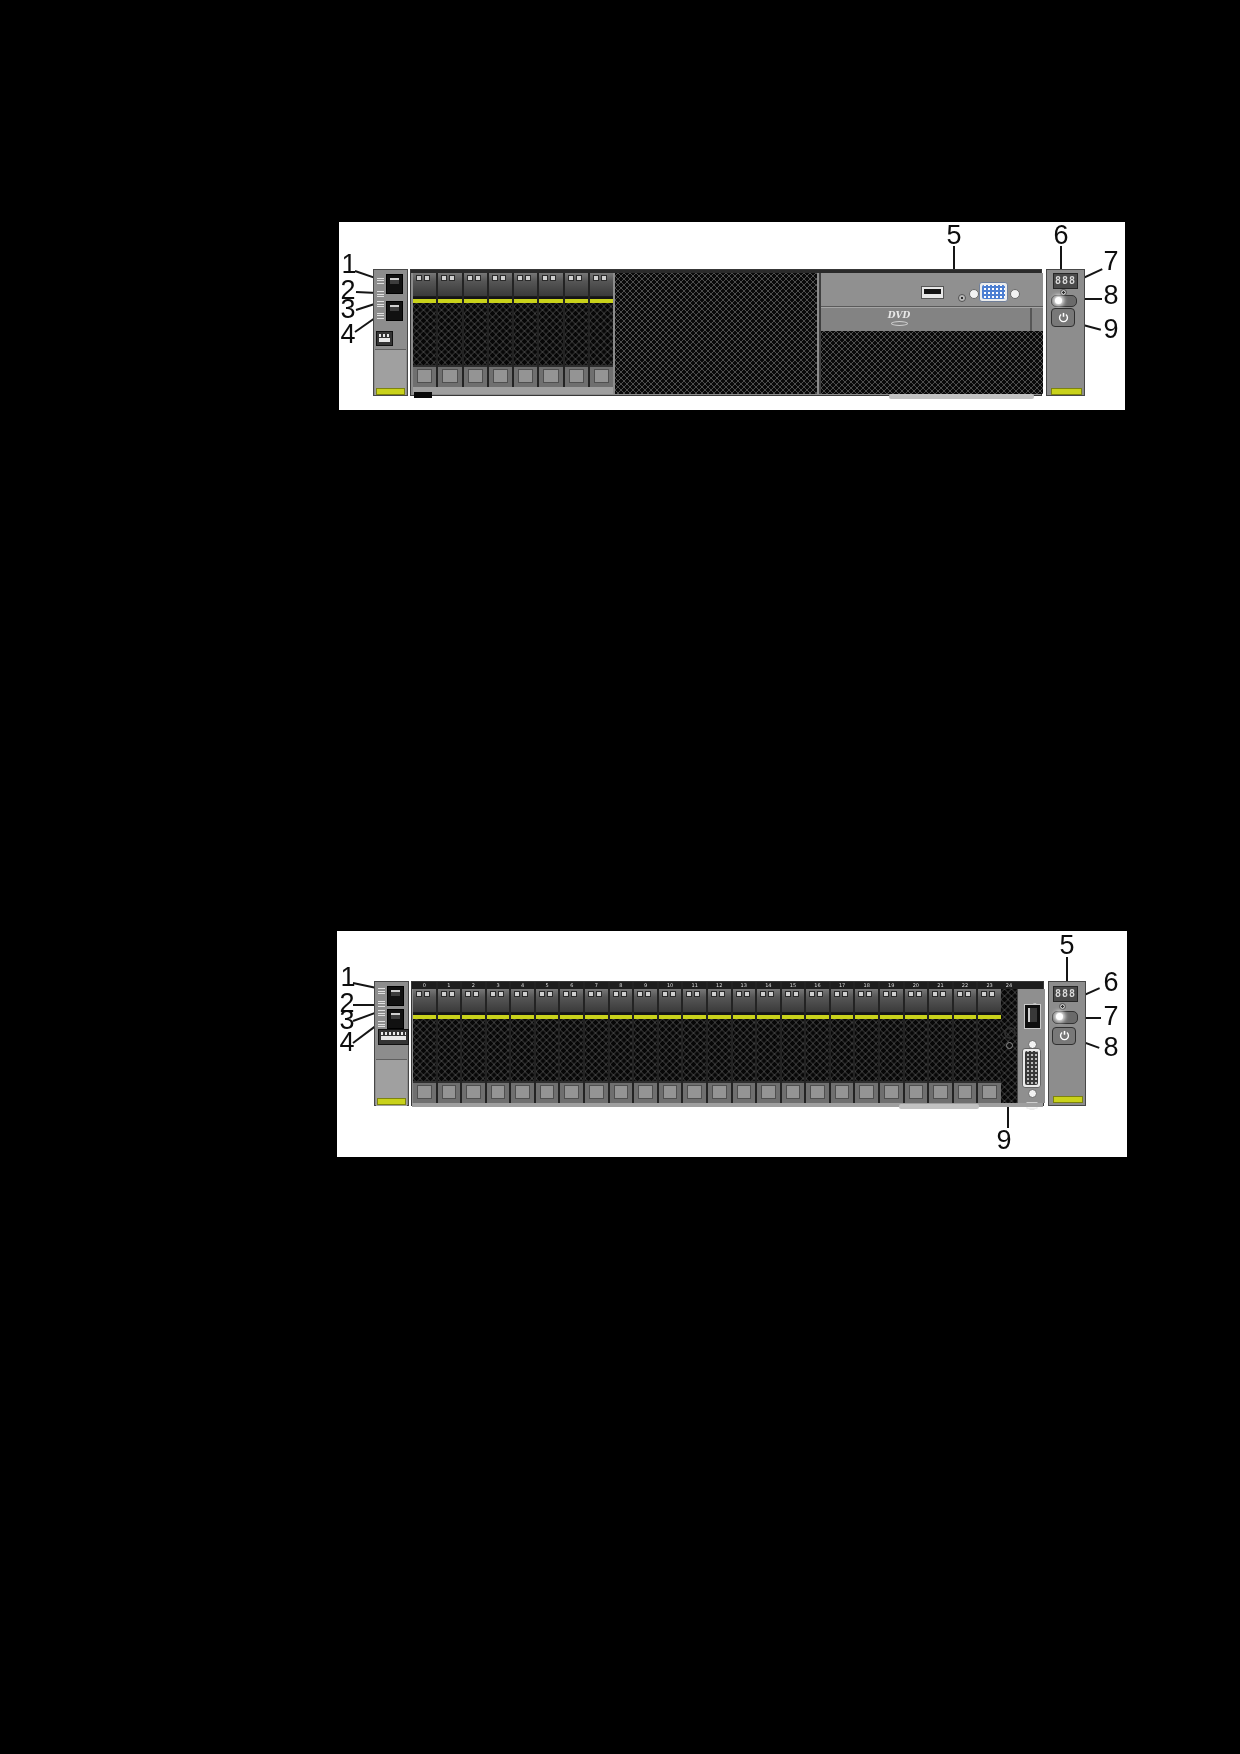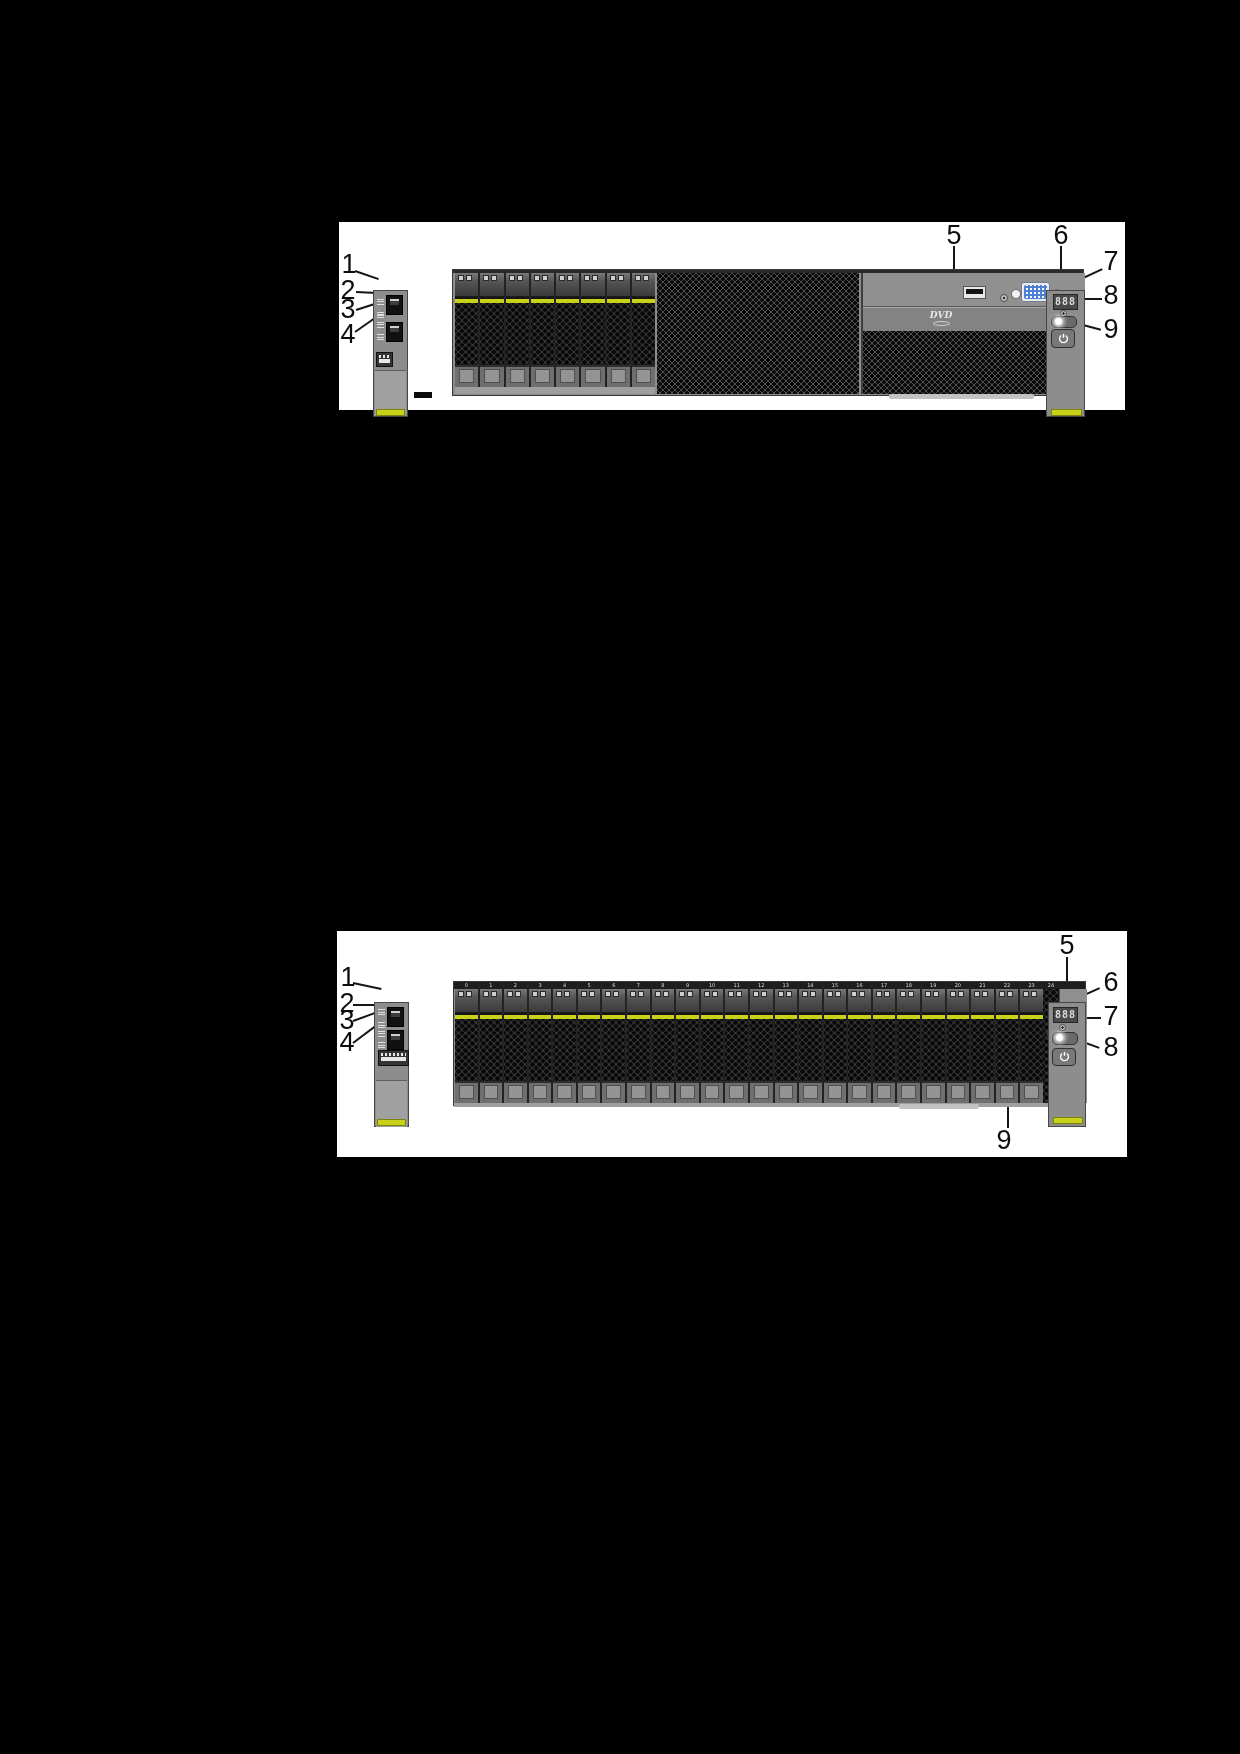--- a/index.html
+++ b/index.html
@@ -5,22 +5,22 @@
   html,body{margin:0;padding:0;background:#000;}
   .page{position:relative;width:1240px;height:1754px;background:#000;overflow:hidden;
         font-family:"Liberation Sans",sans-serif;}
   .figure{position:absolute;background:#fff;}
   .abs{position:absolute;}
   .callout{position:absolute;width:16px;text-align:center;color:#0d0d0d;
            font:400 27px/27px "Liberation Sans",sans-serif;}
   .leader{position:absolute;height:2px;background:#151515;transform-origin:0 50%;}
   .vleader{position:absolute;width:2px;background:#151515;}
   
-  .ear{position:absolute;background:#8d8d8d;border:1px solid #474747;box-sizing:border-box;margin-top:21px;}
-  .body{position:absolute;background:#8c8c8c;border:1px solid #383838;box-sizing:border-box;margin-left:42px;}
+  .ear{position:absolute;background:#8d8d8d;border:1px solid #474747;box-sizing:border-box;}
+  .body{position:absolute;background:#8c8c8c;border:1px solid #383838;box-sizing:border-box;}
   .mesh{background-color:#4e4e4e;
         background-image:radial-gradient(circle,#0a0a0a 1.7px,transparent 2.1px),
                          radial-gradient(circle,#0a0a0a 1.7px,transparent 2.1px);
         background-size:6px 6px;background-position:0 0,3px 3px;}
   .perf{background-color:#3c3c3c;
         background-image:radial-gradient(circle,#070707 2px,transparent 2.4px),
                          radial-gradient(circle,#070707 2px,transparent 2.4px);
         background-size:7px 7px;background-position:0 0,3.5px 3.5px;}
   .bays{position:absolute;display:flex;}
   .bay{flex:1;display:flex;flex-direction:column;border-right:2px solid #232323;box-sizing:border-box;}

